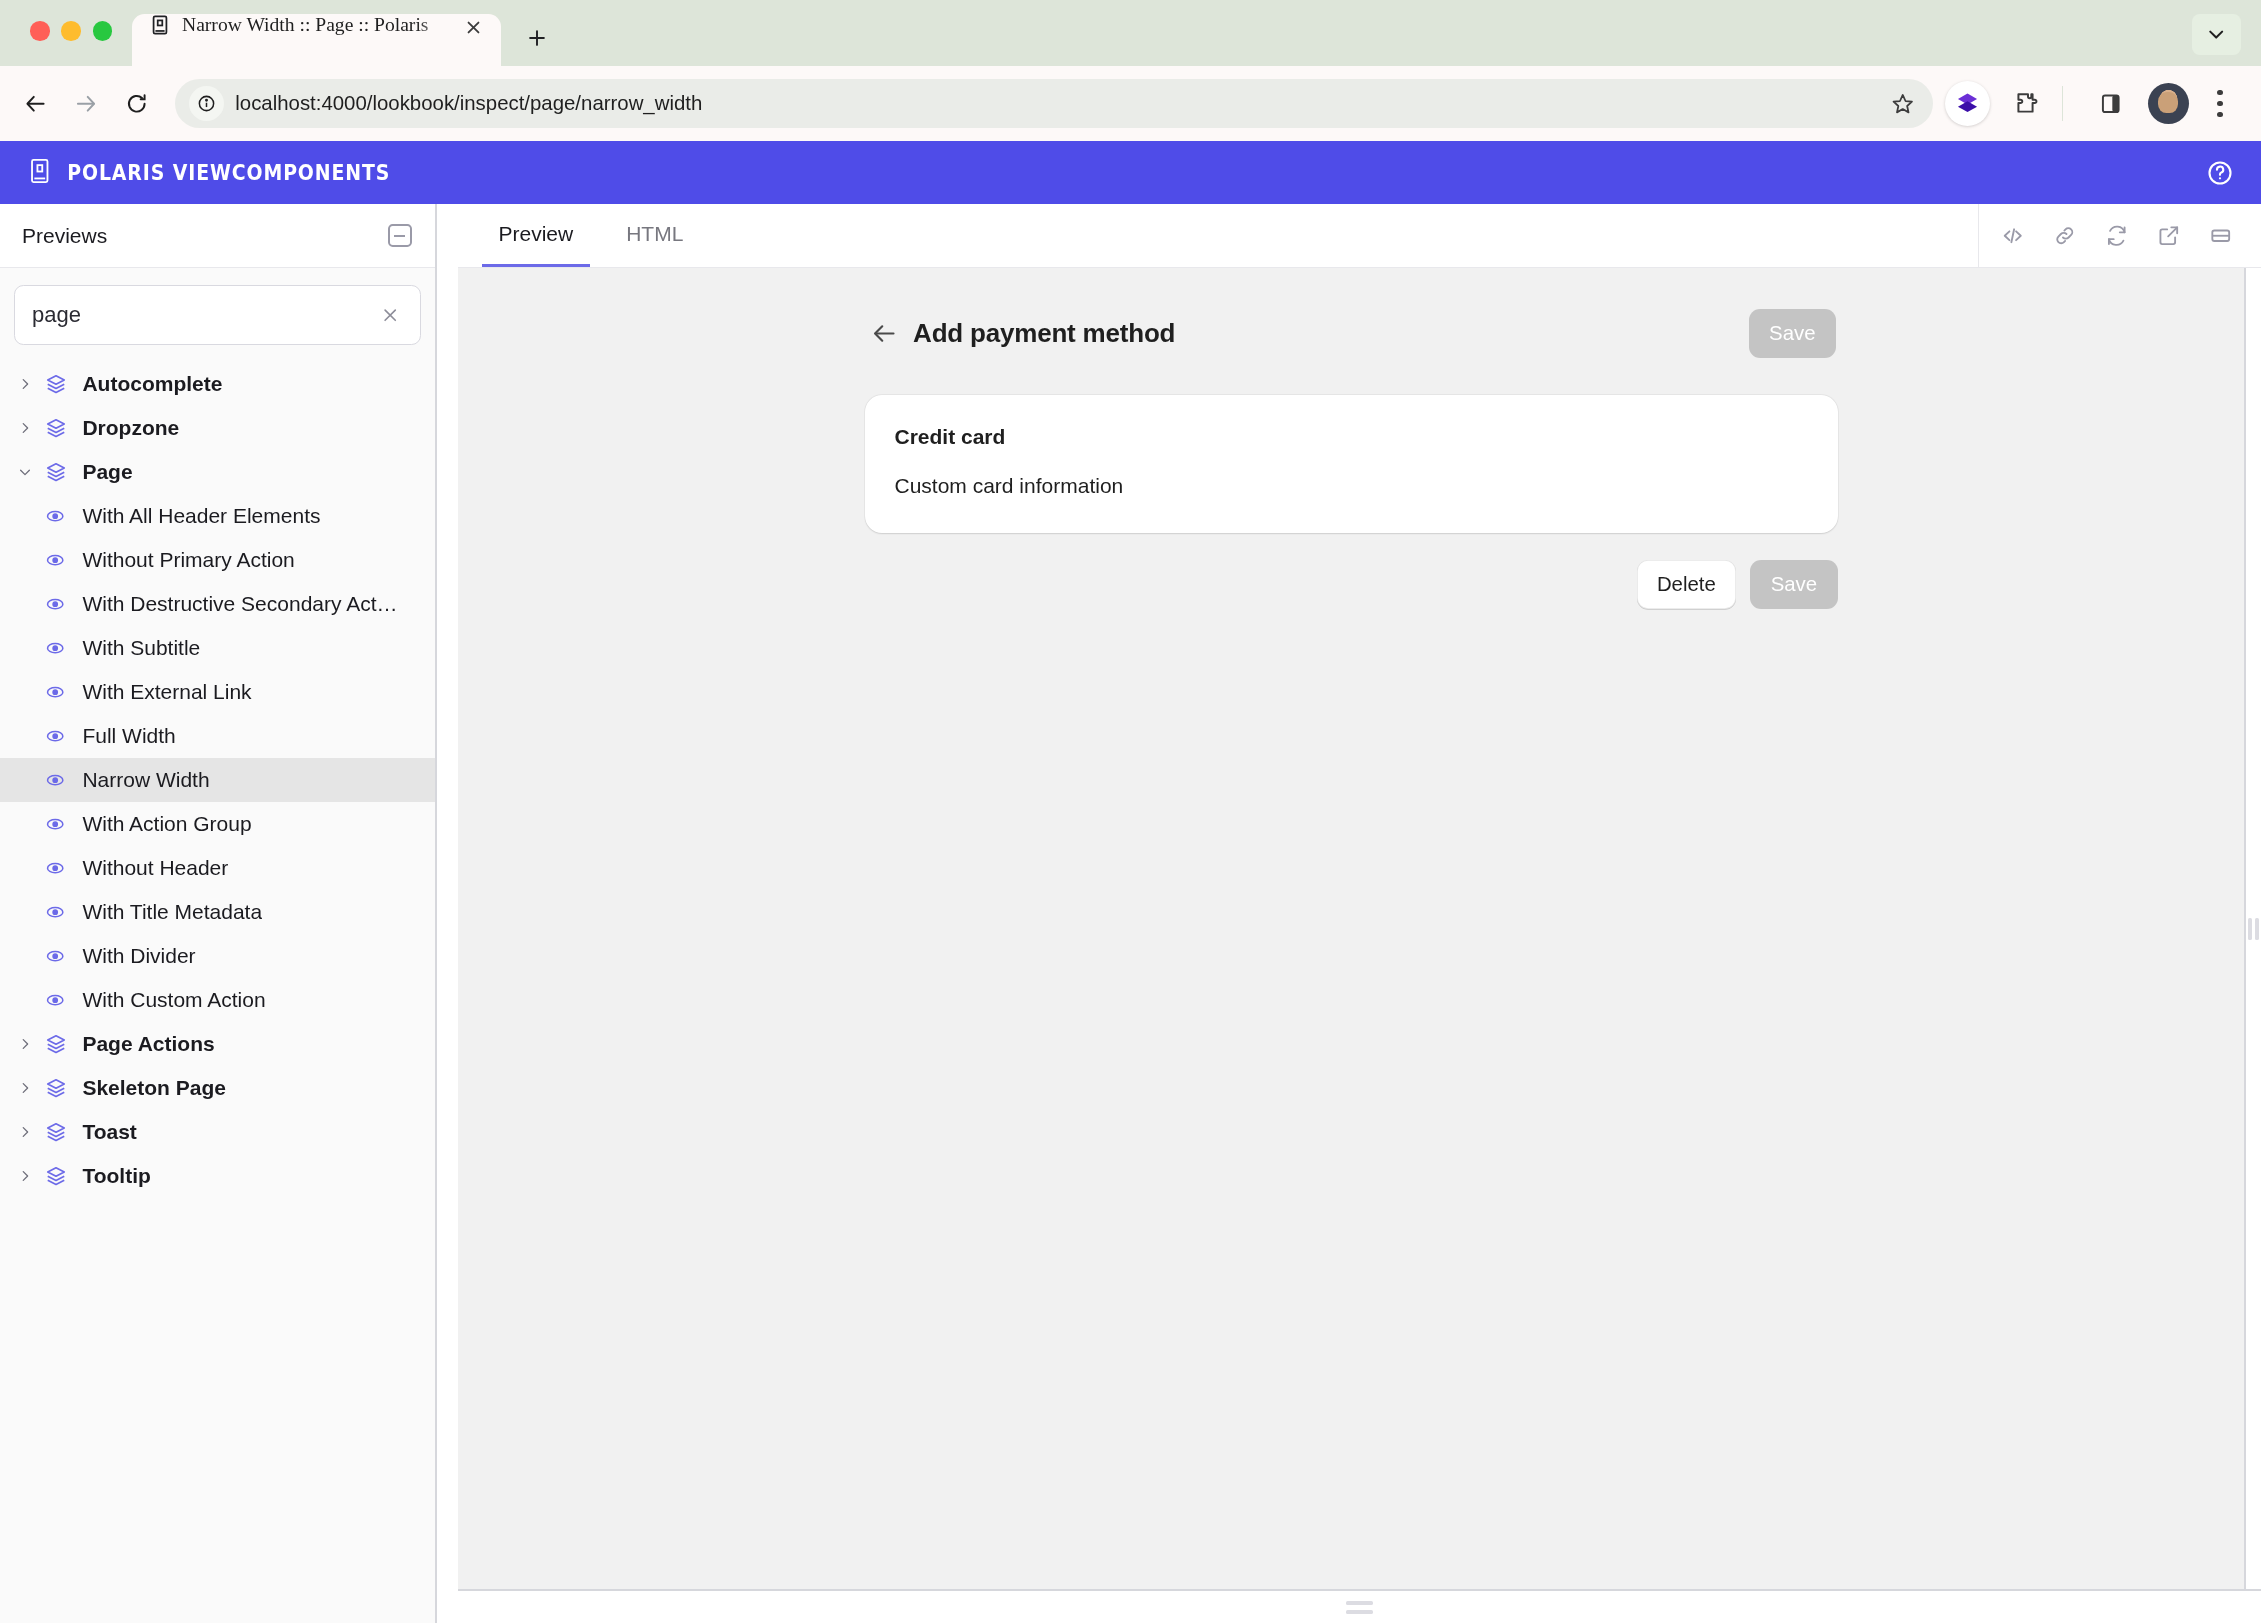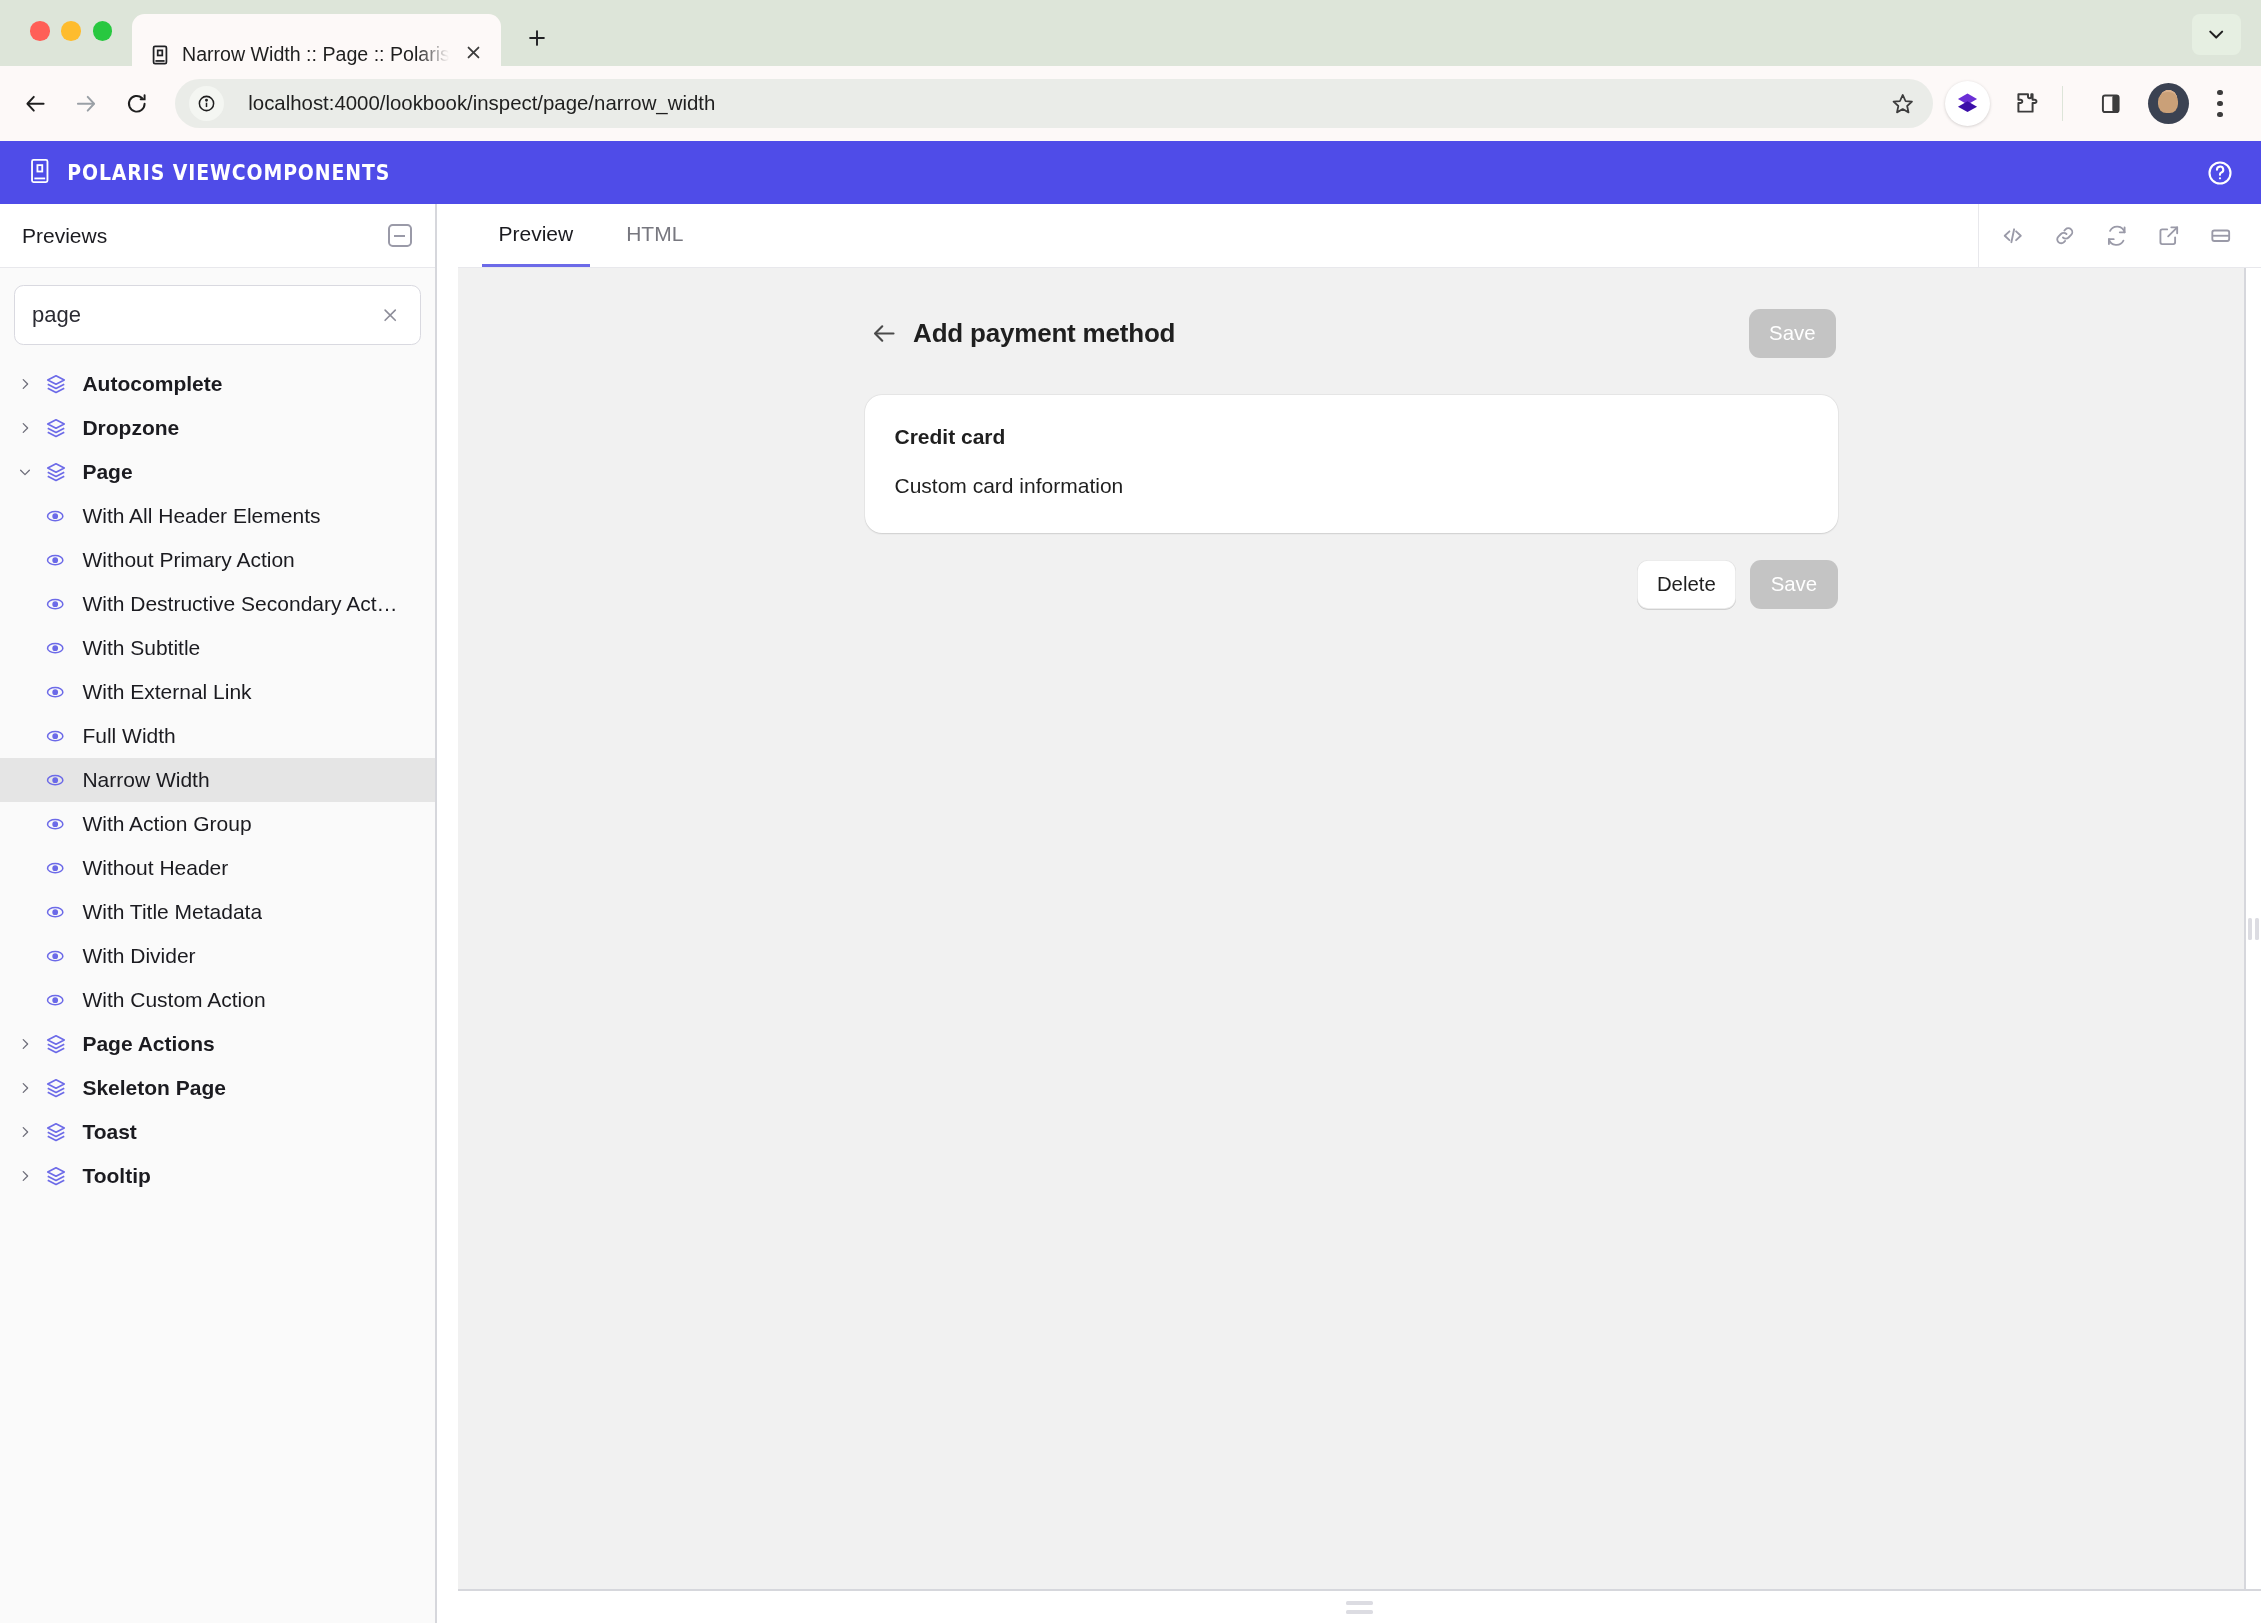--- a/index.html
+++ b/index.html
@@ -27,23 +27,24 @@
   .tl { width: 19.6px; height: 19.6px; border-radius: 50%; }
   .tl.red { background: #ff5f57; }
   .tl.yellow { background: #febc2e; }
   .tl.green { background: #28c840; }
 
   .tab {
     position: absolute; left: 132px; bottom: 0;
     width: 369px; height: 52px;
     background: #fdf9f8;
     border-radius: 12.5px 12.5px 0 0;
-    display: flex; align-items: flex-end;
+    display: flex; align-items: flex-start;
     padding: 0 14px 0 17px;
     gap: 11px;
+    font-family: Liberation Serif, serif;
   }
   .tab-favicon { width: 22px; height: 22px; flex: 0 0 22px; }
   .tab-title {
     flex: 1 1 auto; font-size: 19.6px; color: #1f1f1f;
     white-space: nowrap; overflow: hidden;
     text-overflow: clip;
     mask-image: linear-gradient(to right, #000 88%, transparent 100%);
     -webkit-mask-image: linear-gradient(to right, #000 88%, transparent 100%);
   }
   .tab-close {
@@ -73,21 +74,21 @@
   .nav-btn {
     width: 49px; height: 49px; border-radius: 50%;
     display: flex; align-items: center; justify-content: center;
     color: #1f1f1f; flex: 0 0 49px;
   }
   .nav-btn.disabled { color: #9aa0a6; }
   .omnibox {
     flex: 1 1 auto; height: 49px; margin-left: 12.5px;
     background: #eaece8; border-radius: 25px;
     display: flex; align-items: center;
-    padding: 0 4.7px 0 14px; gap: 24px; justify-content: space-between;
+    padding: 0 4.7px 0 14px; gap: 11px; justify-content: space-between;
   }
   .omni-info {
     width: 35px; height: 35px; flex: 0 0 35px;
     border-radius: 50%; background: #f4f6f2;
     display: flex; align-items: center; justify-content: center;
     color: #1f1f1f;
   }
   .omni-url { flex: 1 1 auto; font-size: 20.4px; color: #1f1f1f; white-space: nowrap; }
   .omni-star {
     width: 41px; height: 41px; flex: 0 0 41px;

